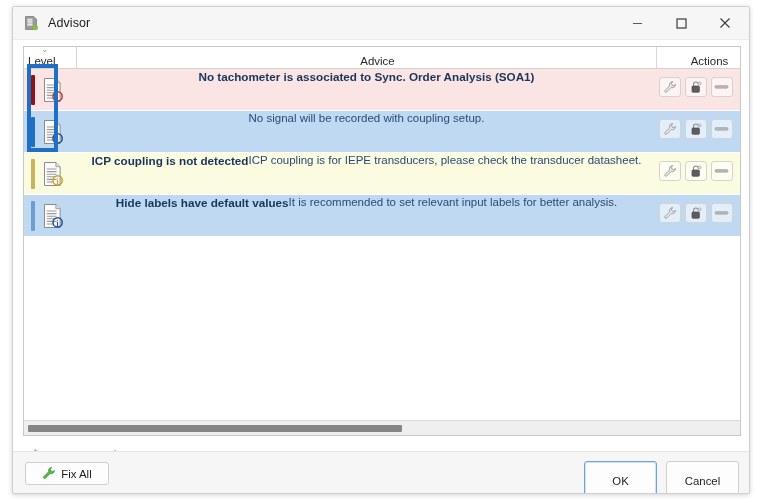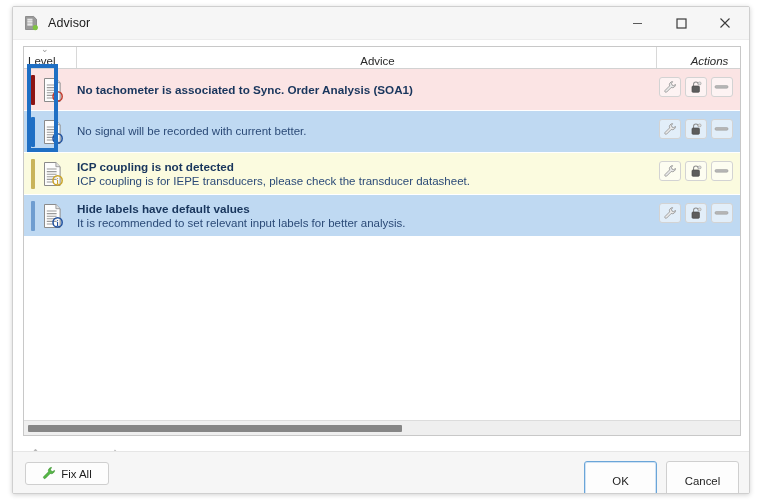--- a/index.html
+++ b/index.html
@@ -92,21 +92,21 @@
     align-items: flex-end;
     justify-content: center;
     padding-bottom: 1px;
     box-sizing: border-box;
     position: relative;
     padding-left: 22px;
   }
   .hcell + .hcell { border-left: 1px solid #d8d8d8; }
   #h-level  { width: 52px; justify-content: flex-start; padding-left: 4px; }
   #h-advice { flex: 1 1 auto; }
-  #h-actions{ width: 84px; font-style: italic; }
+  #h-actions{ width: 84px; }
   #sort-chevron {
     position: absolute;
     left: 17px;
     top: -2px;
     color: #9a9a9a;
     font-size: 9px;
     line-height: 9px;
   }
 
   
@@ -132,21 +132,21 @@
     display: flex;
     align-items: center;
     justify-content: center;
     margin-left: 5px;
     position: relative;
   }
   .row-text {
     flex: 1 1 auto;
     padding-left: 11px;
     display: flex;
-    flex-direction: column;
+    flex-direction: row;
     justify-content: center;
     overflow: hidden;
   }
   .row-title {
     font-size: 11.7px;
     font-weight: bold;
     color: #18355c;
     line-height: 15px;
     white-space: nowrap;
   }
@@ -383,21 +383,21 @@
                 <path d="M4.8 13.2 h9.8"></path>
                 <path d="M4.8 15.8 h9.8"></path>
                 <path d="M4.8 18.4 h9.8"></path>
                 <path d="M4.8 21 h6.5"></path>
               </g>
               <circle cx="15.6" cy="19.4" r="4.6" fill="none" stroke="#1f4f9c" stroke-width="1.5"></circle>
               <text x="15.6" y="22.6" text-anchor="middle" font-size="7.4" font-family="Liberation Serif, serif" font-weight="bold" fill="#1f4f9c">i</text>
             </svg>
           </div>
           <div class="row-text">
-            <div class="row-desc">No signal will be recorded with current better.</div>
+            <div class="row-desc">No signal will be recorded with coupling setup.</div>
           </div>
           <div class="row-actions">
             <div class="act-btn">
               <svg width="14" height="14" viewBox="0 0 14 14">
                 <path d="M9.6 1.6 a3.2 3.2 0 0 0 -3 4.3 L2 10.5 a1.15 1.15 0 0 0 1.6 1.6 l4.6 -4.6 a3.2 3.2 0 0 0 4.3 -3 l-1.9 1.1 -1.6 -0.5 -0.5 -1.6 z" fill="#eaeaea" stroke="#8e8e8e" stroke-width="0.8"></path>
               </svg>
             </div>
             <div class="act-btn">
               <svg width="14" height="14" viewBox="0 0 14 14">
                 <path d="M4.5 6.2 v-1.8 a2.4 2.4 0 0 1 4.8 0" fill="none" stroke="#8e8e8e" stroke-width="1.1"></path>

